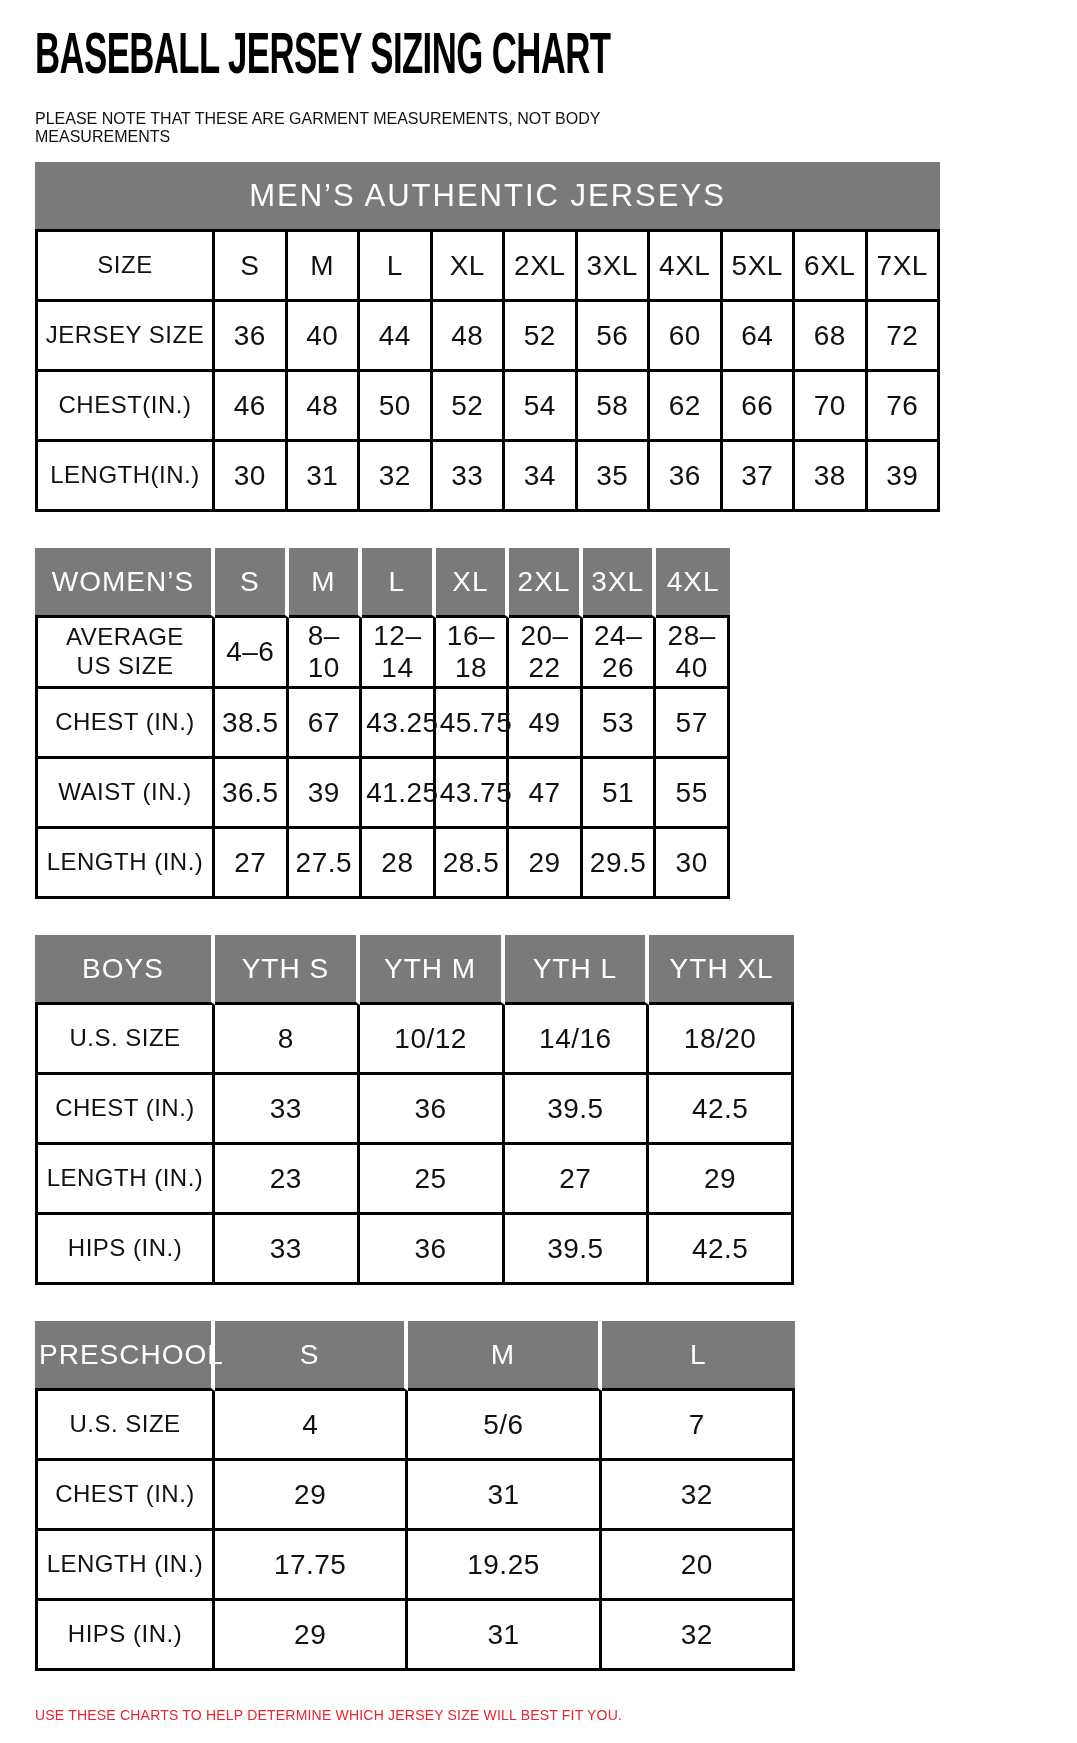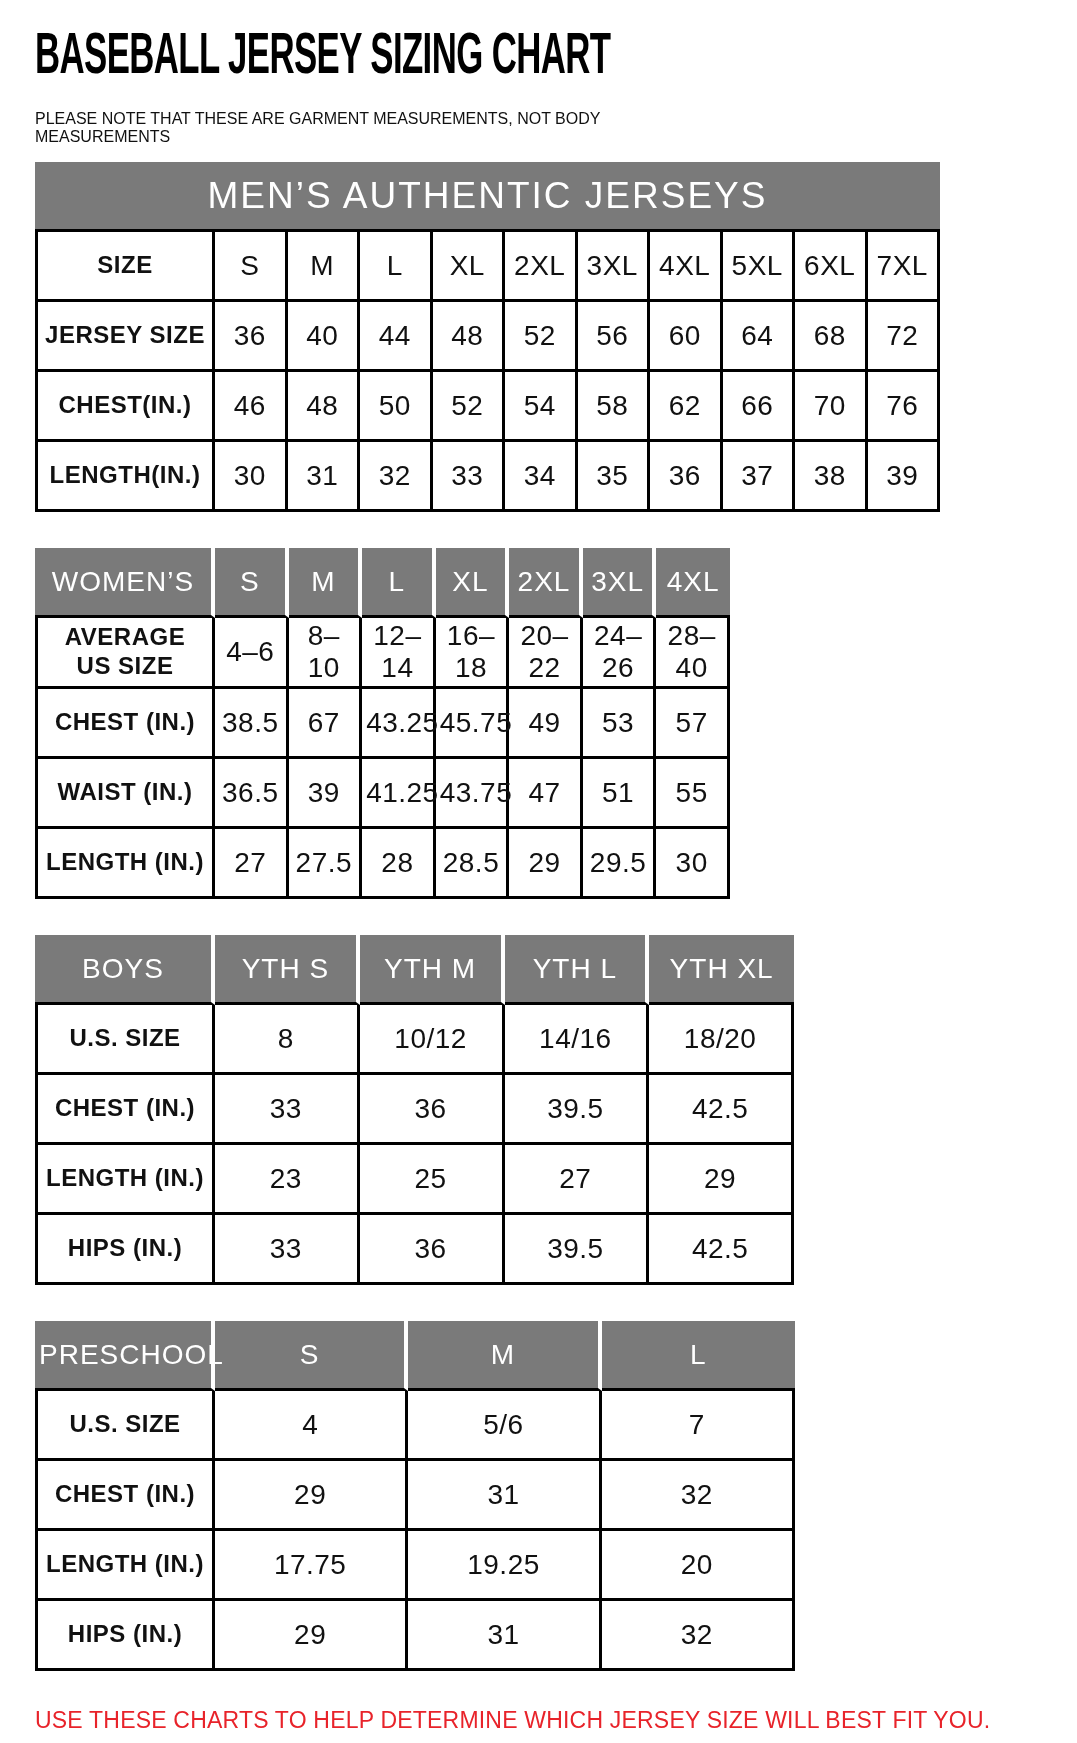--- a/index.html
+++ b/index.html
@@ -29,21 +29,21 @@
     margin: 0 0 28px 0;
     color: #e8232a;
     font-size: 22px;
     line-height: 1.3;
     letter-spacing: 0.5px;
   }
 
   .footer-note {
     margin: 8px 0 0 0;
     color: #e8232a;
-    font-size: 23px;
+    font-size: 14px;
     letter-spacing: 0.2px;
     white-space: nowrap;
   }
 
   .sizing-table {
     border-collapse: separate;
     border-spacing: 0;
     table-layout: fixed;
     margin: 0 0 36px 0;
   }
@@ -68,26 +68,25 @@
     letter-spacing: 0.5px;
   }
   .sizing-table tr > td:first-child {
     border-left: 3px solid #000000;
   }
   .sizing-table td.label-cell {
     font-size: 24px;
     letter-spacing: 0.5px;
     white-space: pre-line;
     line-height: 1.2;
-    font-weight: bold;
   }
   th.banner {
     background: #7a7a7a;
     color: #ffffff;
-    font-size: 37px;
+    font-size: 31px;
     letter-spacing: 2px;
     border-bottom: 3px solid #000000;
   }
   th.gray-cell {
     background: #7a7a7a;
     color: #ffffff;
     font-size: 28px;
     letter-spacing: 1px;
     border-right: 4px solid #ffffff;
     border-bottom: 3px solid #000000;

